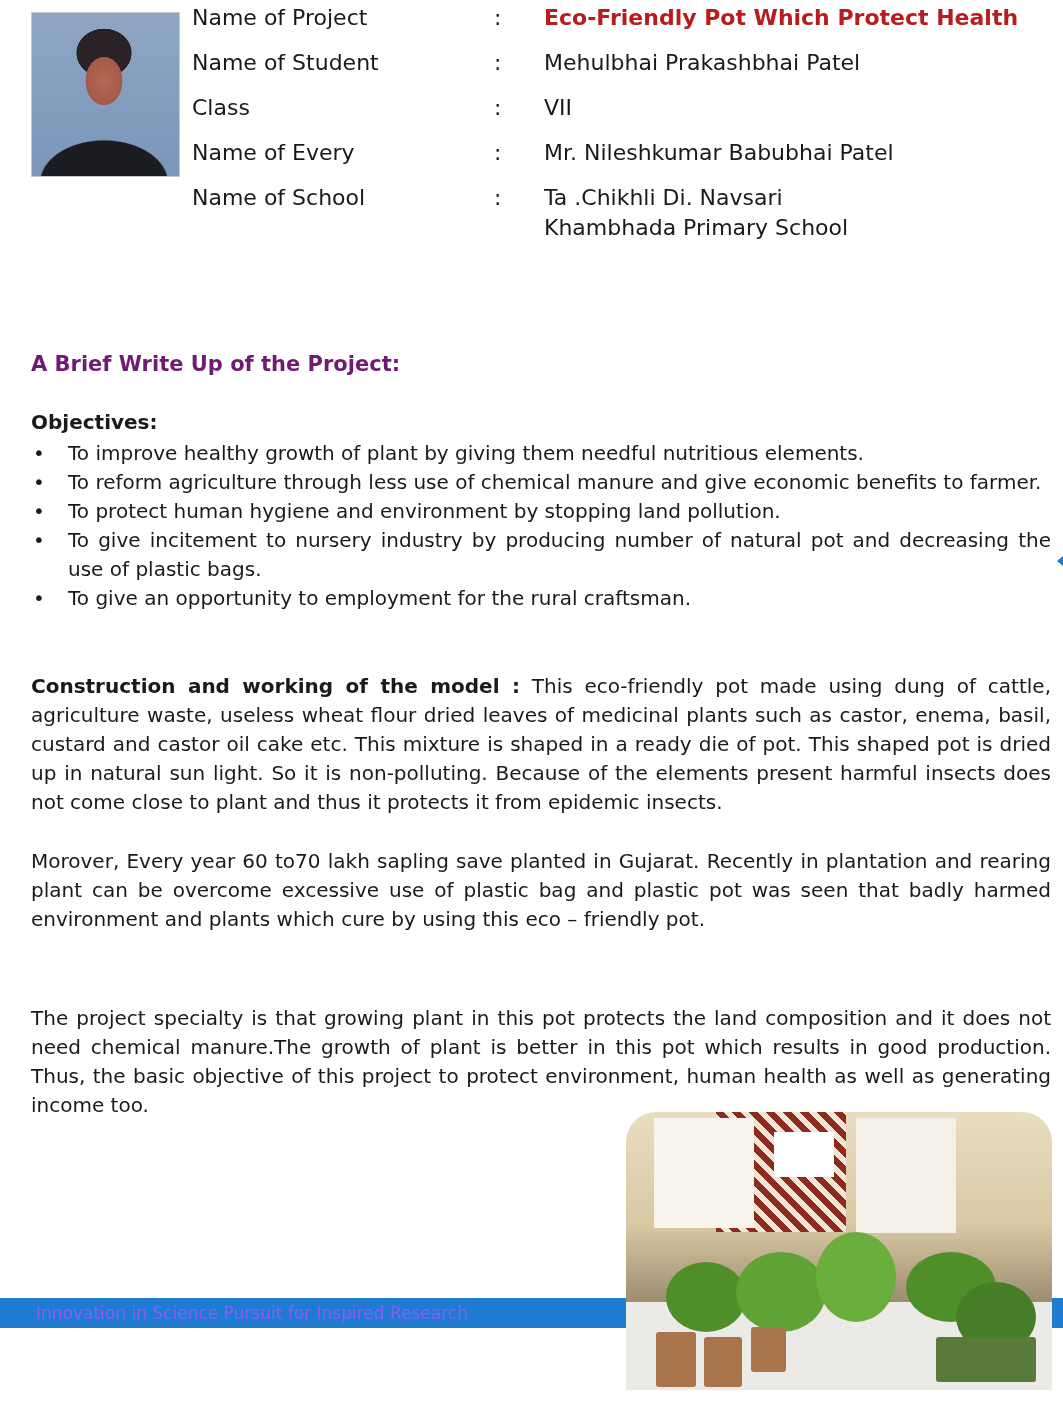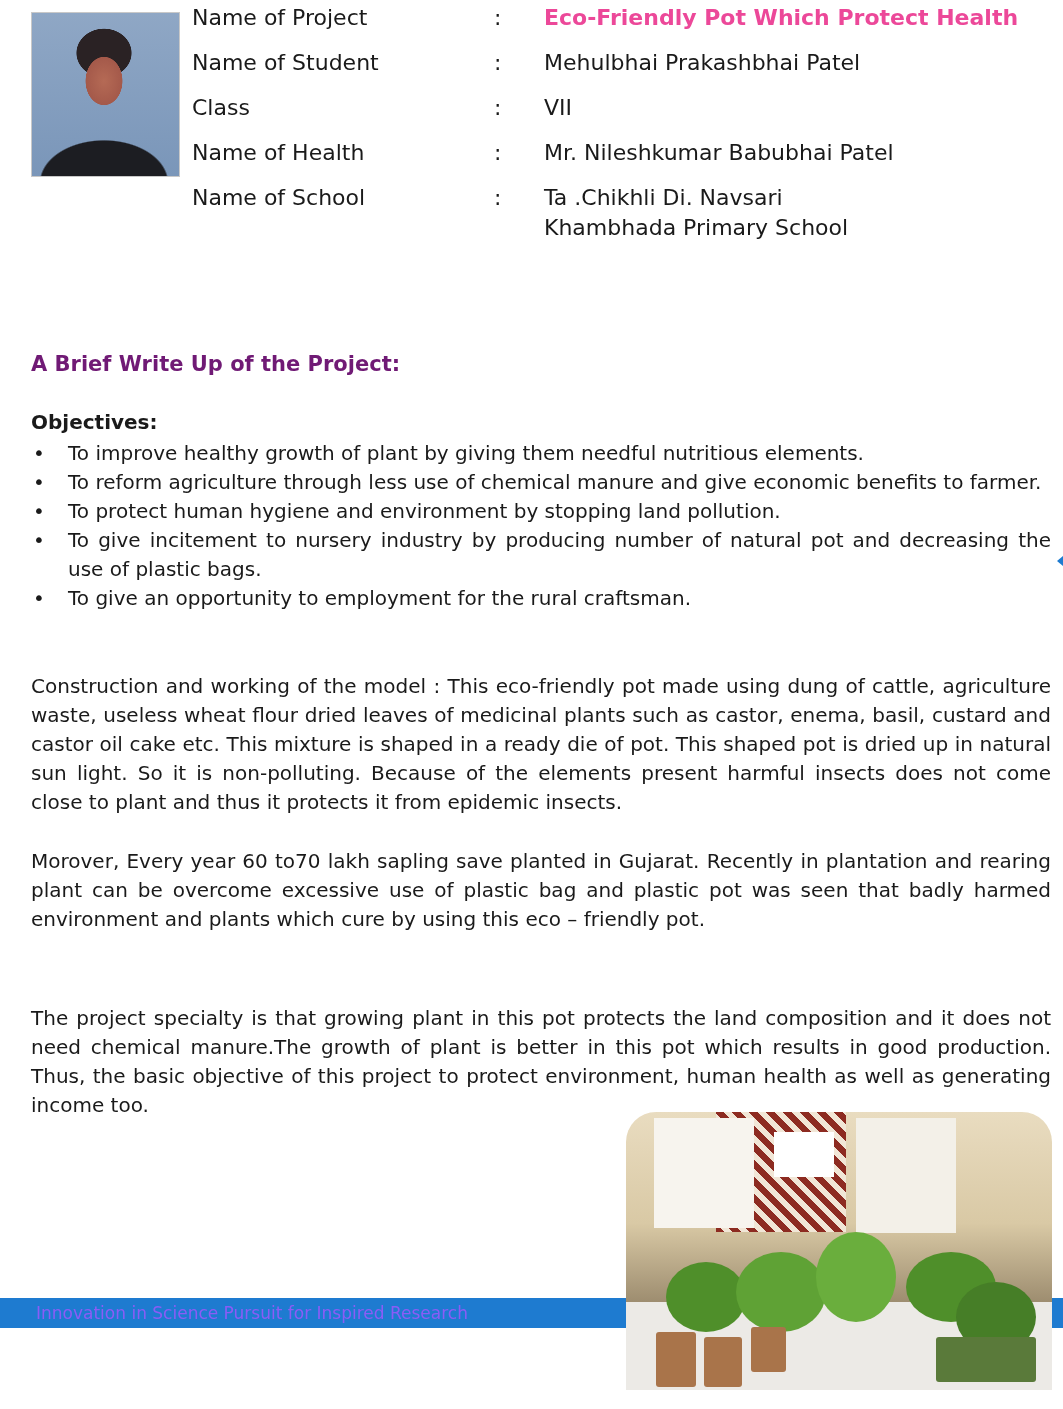--- a/index.html
+++ b/index.html
@@ -13,39 +13,39 @@
       radial-gradient(ellipse 26px 34px at 72px 68px, #b56a55 0%, #a4594a 70%, transparent 72%),
       radial-gradient(ellipse 34px 30px at 72px 40px, #2a2224 0%, #2a2224 80%, transparent 82%),
       radial-gradient(ellipse 90px 60px at 72px 170px, #1c1d22 0%, #1c1d22 70%, transparent 72%),
       linear-gradient(180deg, #8fa7c5 0%, #7a96b9 100%);
     border: 1px solid #c8c8c8;
   }
   .info-row { position: absolute; left: 192px; font-size: 22px; line-height: 30px; }
   .info-label { position: absolute; left: 0; white-space: nowrap; }
   .info-colon { position: absolute; left: 302px; }
   .info-value { position: absolute; left: 352px; white-space: nowrap; }
-  .info-value.red { color: #ec4899; font-weight: bold; }
+  .info-value.red { color: #b91c1c; font-weight: bold; }
   .multi { line-height: 30px; }
 
   .section-title {
     position: absolute; left: 31px; top: 352px; font-size: 21px; font-weight: bold;
     color: #701a75; white-space: nowrap;
   }
   .obj-title {
     position: absolute; left: 31px; top: 410px; font-size: 20px; font-weight: bold;
     white-space: nowrap;
   }
   .bullets { position: absolute; left: 31px; top: 439px; width: 1020px; margin: 0; padding: 0; list-style: none; }
   .bullets li { position: relative; padding-left: 37px; font-size: 20px; line-height: 29px; text-align: justify; }
   .bullets li .dot { position: absolute; left: 2px; top: 0; }
   .para {
     position: absolute; left: 31px; width: 1020px; font-size: 20px; line-height: 29px;
     text-align: justify; margin: 0;
   }
-  .para b { font-weight: normal; }
+  .para b { font-weight: bold; }
 
   .footer-band {
     position: absolute; left: 0; top: 1298px; width: 1063px; height: 30px; background: #1e7bd0;
   }
   .footer-text {
     position: absolute; left: 36px; top: 1298px; height: 30px; line-height: 30px;
     color: #8b5cf6; font-size: 17px; white-space: nowrap;
   }
   .exhibit-photo {
     position: absolute; left: 626px; top: 1112px; width: 426px; height: 278px;
@@ -81,21 +81,21 @@
   <span class="info-label">Name of Student</span>
   <span class="info-colon">:</span>
   <span class="info-value">Mehulbhai  Prakashbhai Patel</span>
 </div>
 <div class="info-row" style="top:93px;">
   <span class="info-label">Class</span>
   <span class="info-colon">:</span>
   <span class="info-value">VII</span>
 </div>
 <div class="info-row" style="top:138px;">
-  <span class="info-label">Name of Health</span>
+  <span class="info-label">Name of Every</span>
   <span class="info-colon">:</span>
   <span class="info-value">Mr. Nileshkumar Babubhai Patel</span>
 </div>
 <div class="info-row" style="top:183px;">
   <span class="info-label">Name of School</span>
   <span class="info-colon">:</span>
   <div class="info-value multi">
     <div>Ta .Chikhli  Di. Navsari</div>
     <div>Khambhada Primary School</div>
   </div>

